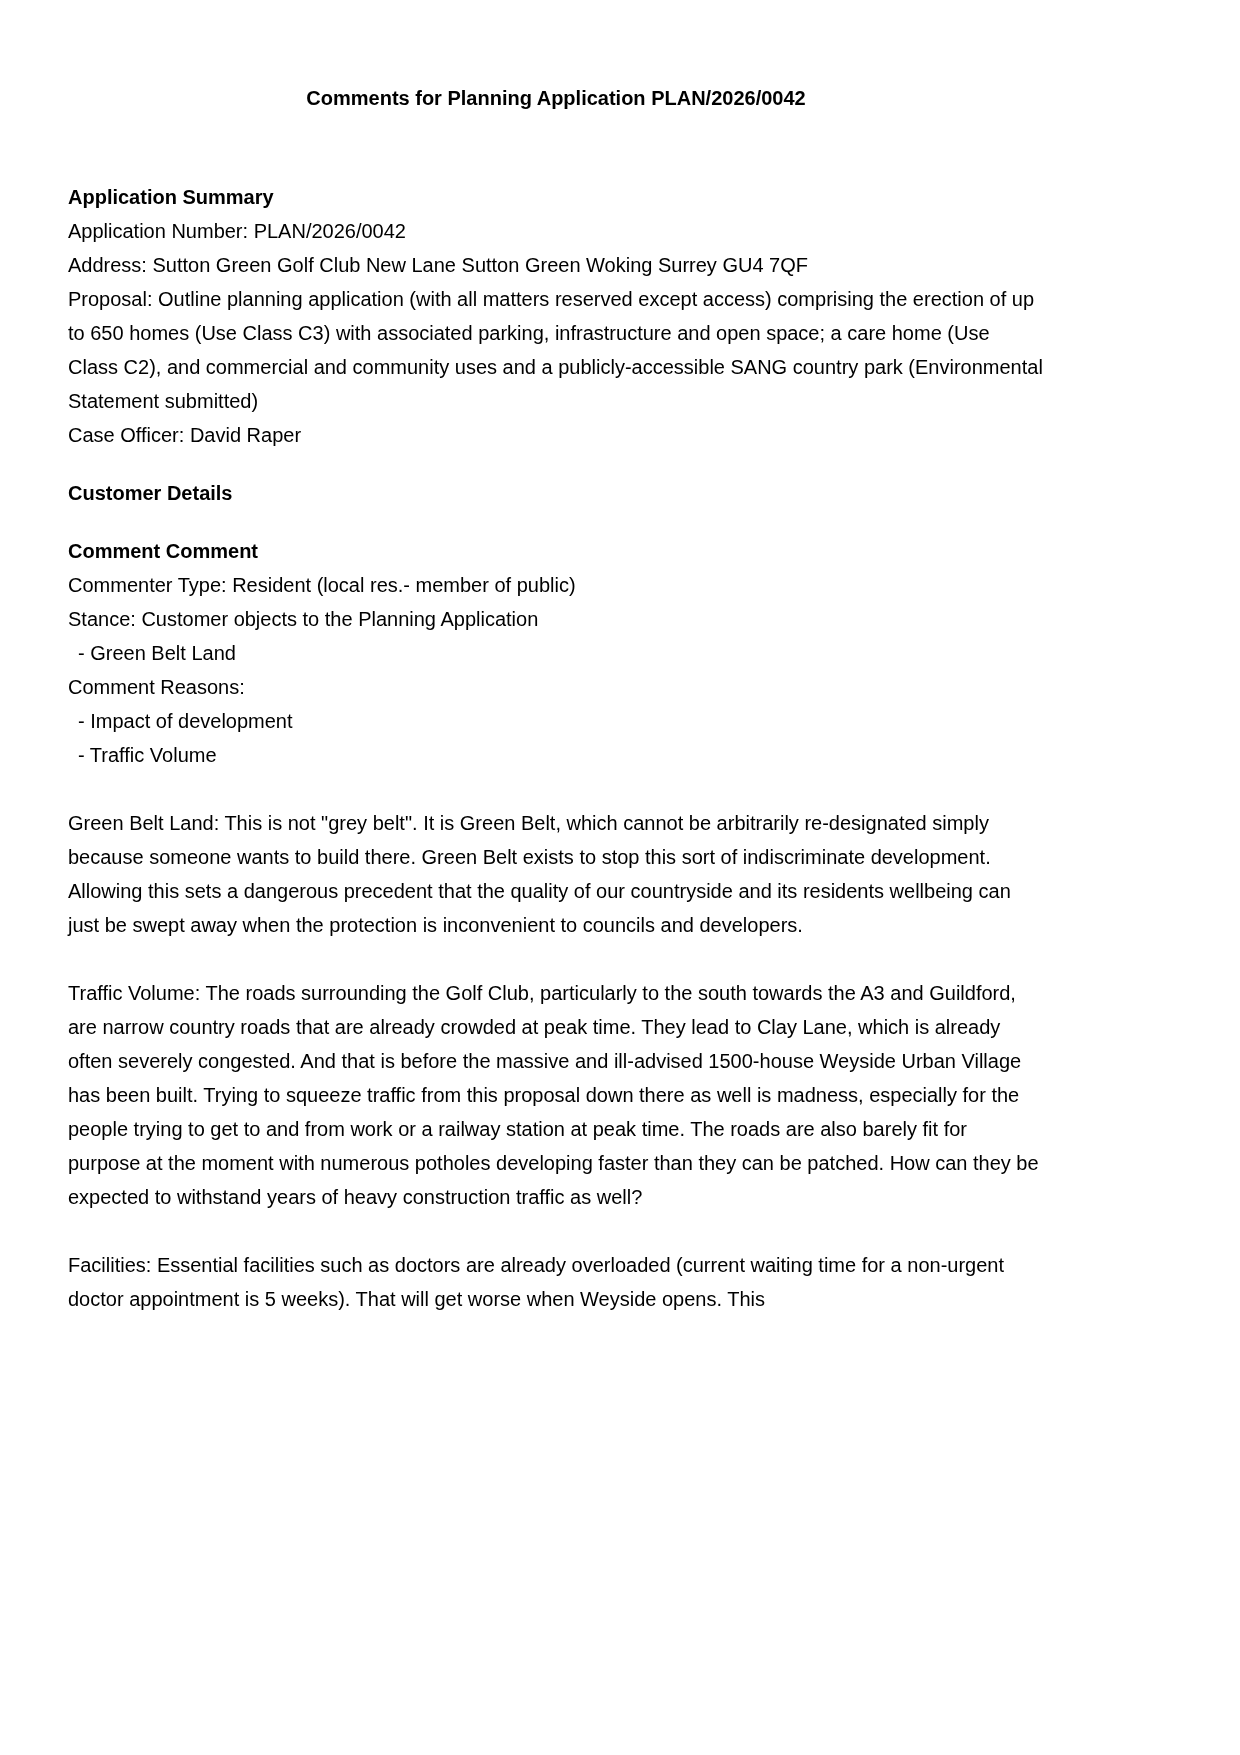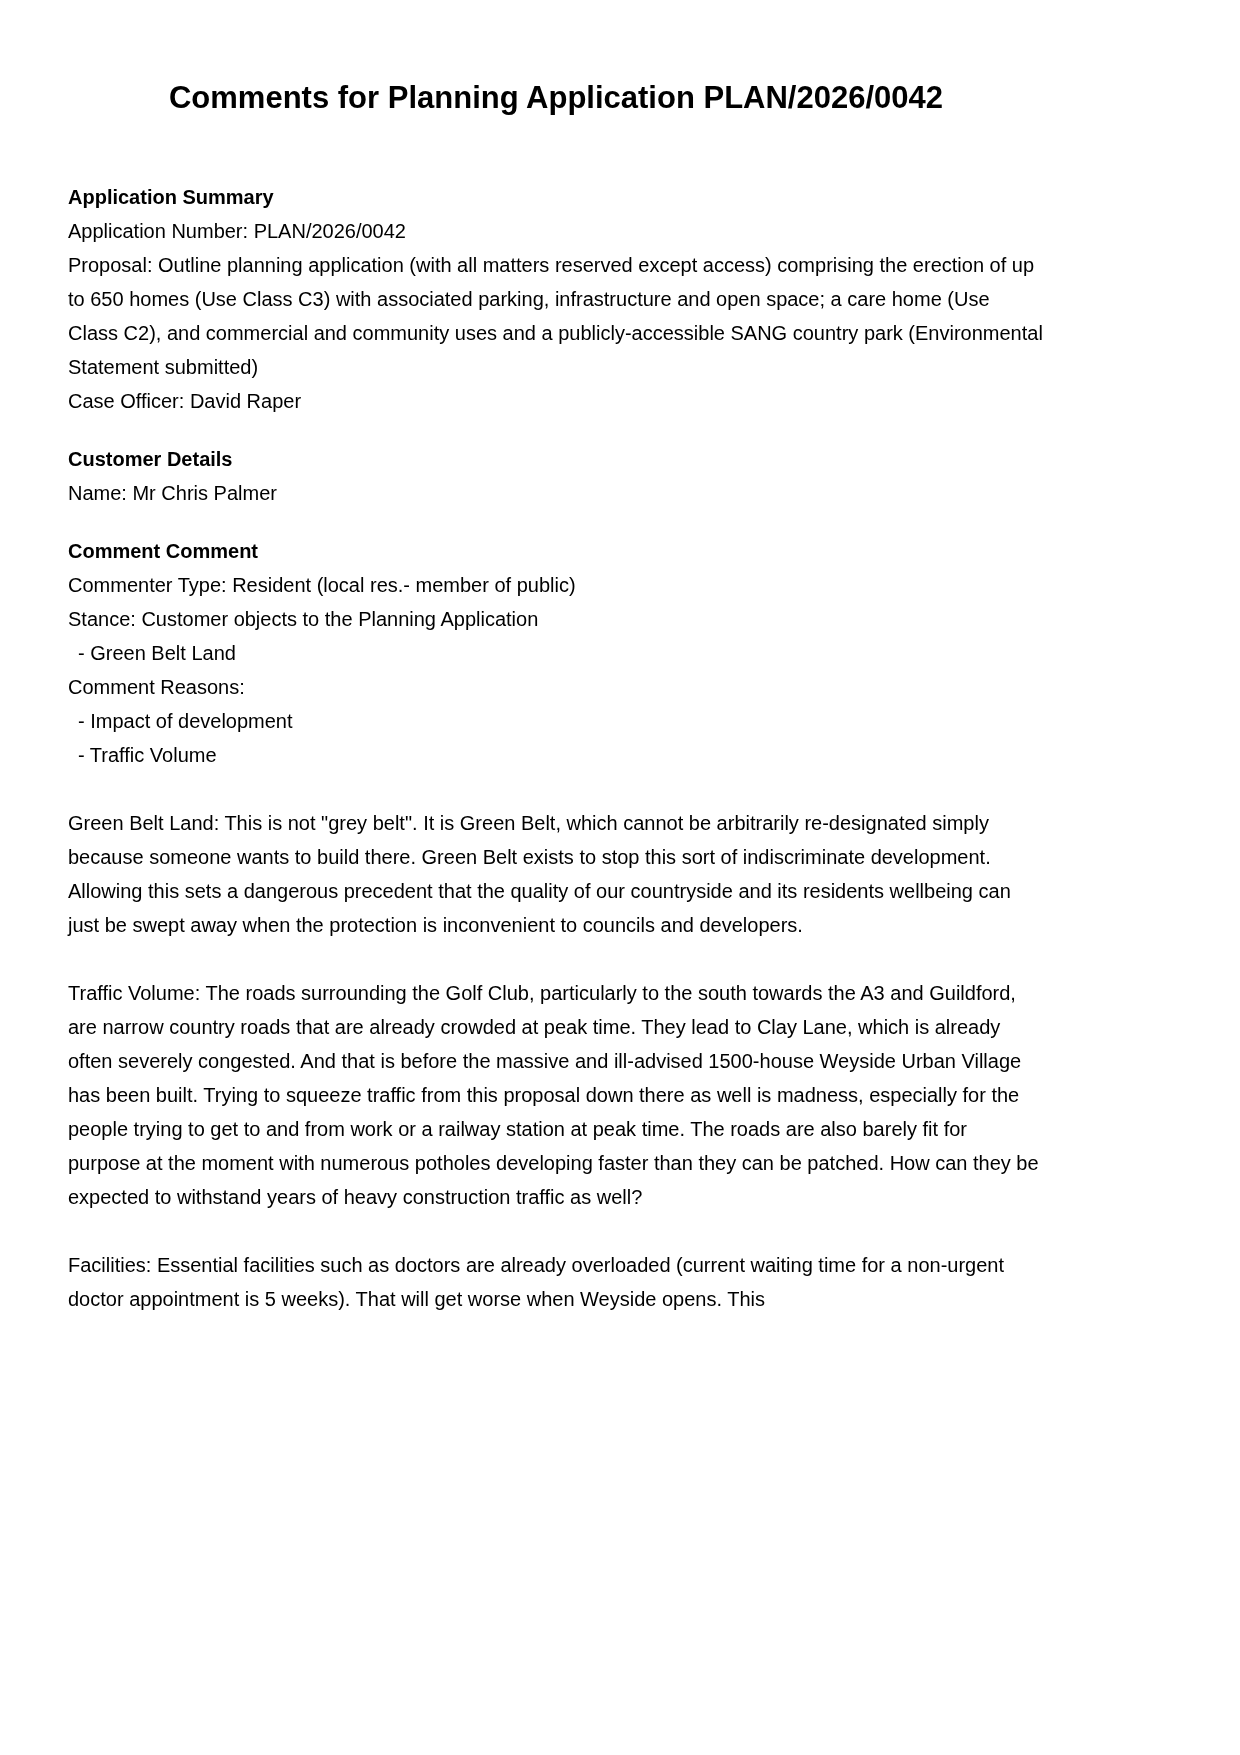--- a/index.html
+++ b/index.html
@@ -14,21 +14,21 @@
     min-height: 1755px;
     padding: 78px 196px 60px 68px;
     font-family: "Liberation Sans", sans-serif;
     font-size: 20px;
     line-height: 34px;
     color: #000000;
     background: #ffffff;
     overflow: hidden;
   }
   .doc-title {
-    font-size: 31px;
+    font-size: 20px;
     line-height: 40px;
     font-weight: bold;
     text-align: center;
     margin: 0 0 62px 0;
   }
   .section { margin-top: 24px; }
   .section-heading {
     font-size: 20px;
     line-height: 34px;
     font-weight: bold;
@@ -41,27 +41,27 @@
 </head>
 <body>
 
 <div class="page">
 
   <h1 class="doc-title">Comments for Planning Application PLAN/2026/0042</h1>
 
   <section class="section">
     <h2 class="section-heading">Application Summary</h2>
     <p class="line">Application Number: PLAN/2026/0042</p>
+    <p class="line">Address: Sutton Green Golf Club New Lane Sutton Green Woking Surrey GU4 7QF</p>
     <p class="line">Proposal: Outline planning application (with all matters reserved except access) comprising the erection of up to 650 homes (Use Class C3) with associated parking, infrastructure and open space; a care home (Use Class C2), and commercial and community uses and a publicly-accessible SANG country park (Environmental Statement submitted)</p>
     <p class="line">Case Officer: David Raper</p>
   </section>
 
   <section class="section">
     <h2 class="section-heading">Customer Details</h2>
-    <p class="line">Name: Mr Chris Palmer</p>
   </section>
 
   <section class="section">
     <h2 class="section-heading">Comment Comment</h2>
     <p class="line">Commenter Type: Resident (local res.- member of public)</p>
     <p class="line">Stance: Customer objects to the Planning Application</p>
     <p class="line reason">- Green Belt Land</p>
     <p class="line">Comment Reasons:</p>
     <p class="line reason">- Impact of development</p>
     <p class="line reason">- Traffic Volume</p>

